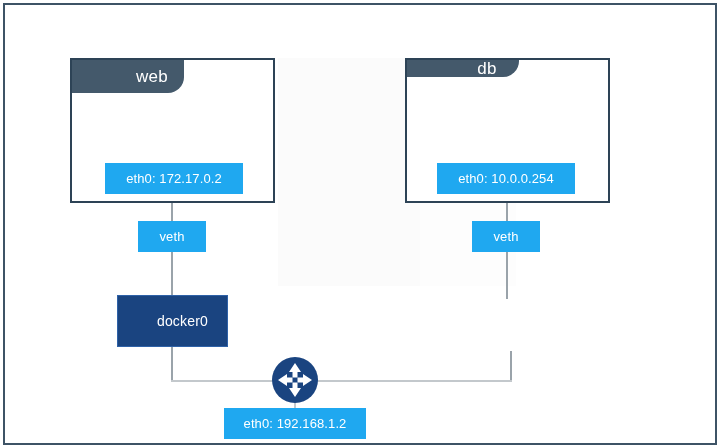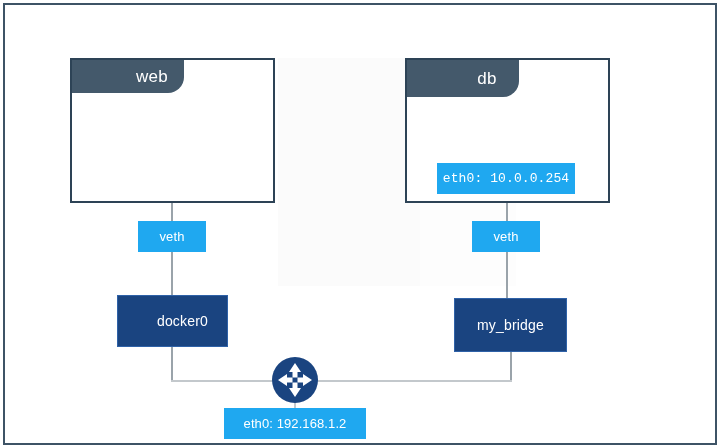--- a/index.html
+++ b/index.html
@@ -144,41 +144,41 @@
   <div class="edge edge-h edge-faint" style="left:311px; top:380px; width:201px;"></div>
 
   <div class="edge edge-v edge-faint" style="left:294px; top:398px; height:12px;"></div>
 
   <div class="host-box"></div>
 
   <div class="ctr" style="left:70px; top:58px; width:205px; height:145px;"></div>
   <div class="ctr-tab" style="left:72px; top:60px; width:112px; height:33px;">
     <span>web</span>
   </div>
+  <div class="chip" style="left:105px; top:163px; width:138px; height:31px;">
+    <span>eth0: 172.17.0.2</span>
+  </div>
 
   <div class="ctr" style="left:405px; top:58px; width:205px; height:145px;"></div>
-  <div class="ctr-tab" style="left:407px; top:60px; width:112px; height:37px;">
+  <div class="ctr-tab" style="left:407px; top:60px; width:112px; height:17px;">
     <span>db</span>
   </div>
-  <div class="chip" style="left:437px; top:163px; width:138px; height:31px;font-family:Liberation Mono, monospace;">
+  <div class="chip" style="left:437px; top:163px; width:138px; height:31px;">
     <span>eth0: 10.0.0.254</span>
   </div>
 
   <div class="chip" style="left:138px; top:221px; width:68px; height:31px;">
     <span>veth</span>
   </div>
   <div class="chip" style="left:472px; top:221px; width:68px; height:31px;">
     <span>veth</span>
   </div>
 
   <div class="bridge" style="left:117px; top:295px; width:111px; height:52px;padding-left:20px;">
     <span>docker0</span>
-  </div>
-  <div class="bridge" style="left:454px; top:298px; width:113px; height:54px;">
-    <span>my_bridge</span>
   </div>
 
   <div class="router" style="left:271px; top:356px;">
     <svg width="48" height="48" viewBox="0 0 48 48" aria-hidden="true">
       <circle cx="24" cy="24" r="23" fill="#1a4480"></circle>
 
       <path d="M24 7 L30 16 L26.5 16 L26.5 21.5 L21.5 21.5 L21.5 16 L18 16 Z" fill="#ffffff"></path>
       <path d="M24 41 L18 32 L21.5 32 L21.5 26.5 L26.5 26.5 L26.5 32 L30 32 Z" fill="#ffffff"></path>
       <path d="M7 24 L16 18 L16 21.5 L21.5 21.5 L21.5 26.5 L16 26.5 L16 30 Z" fill="#ffffff"></path>
       <path d="M41 24 L32 30 L32 26.5 L26.5 26.5 L26.5 21.5 L32 21.5 L32 18 Z" fill="#ffffff"></path>

